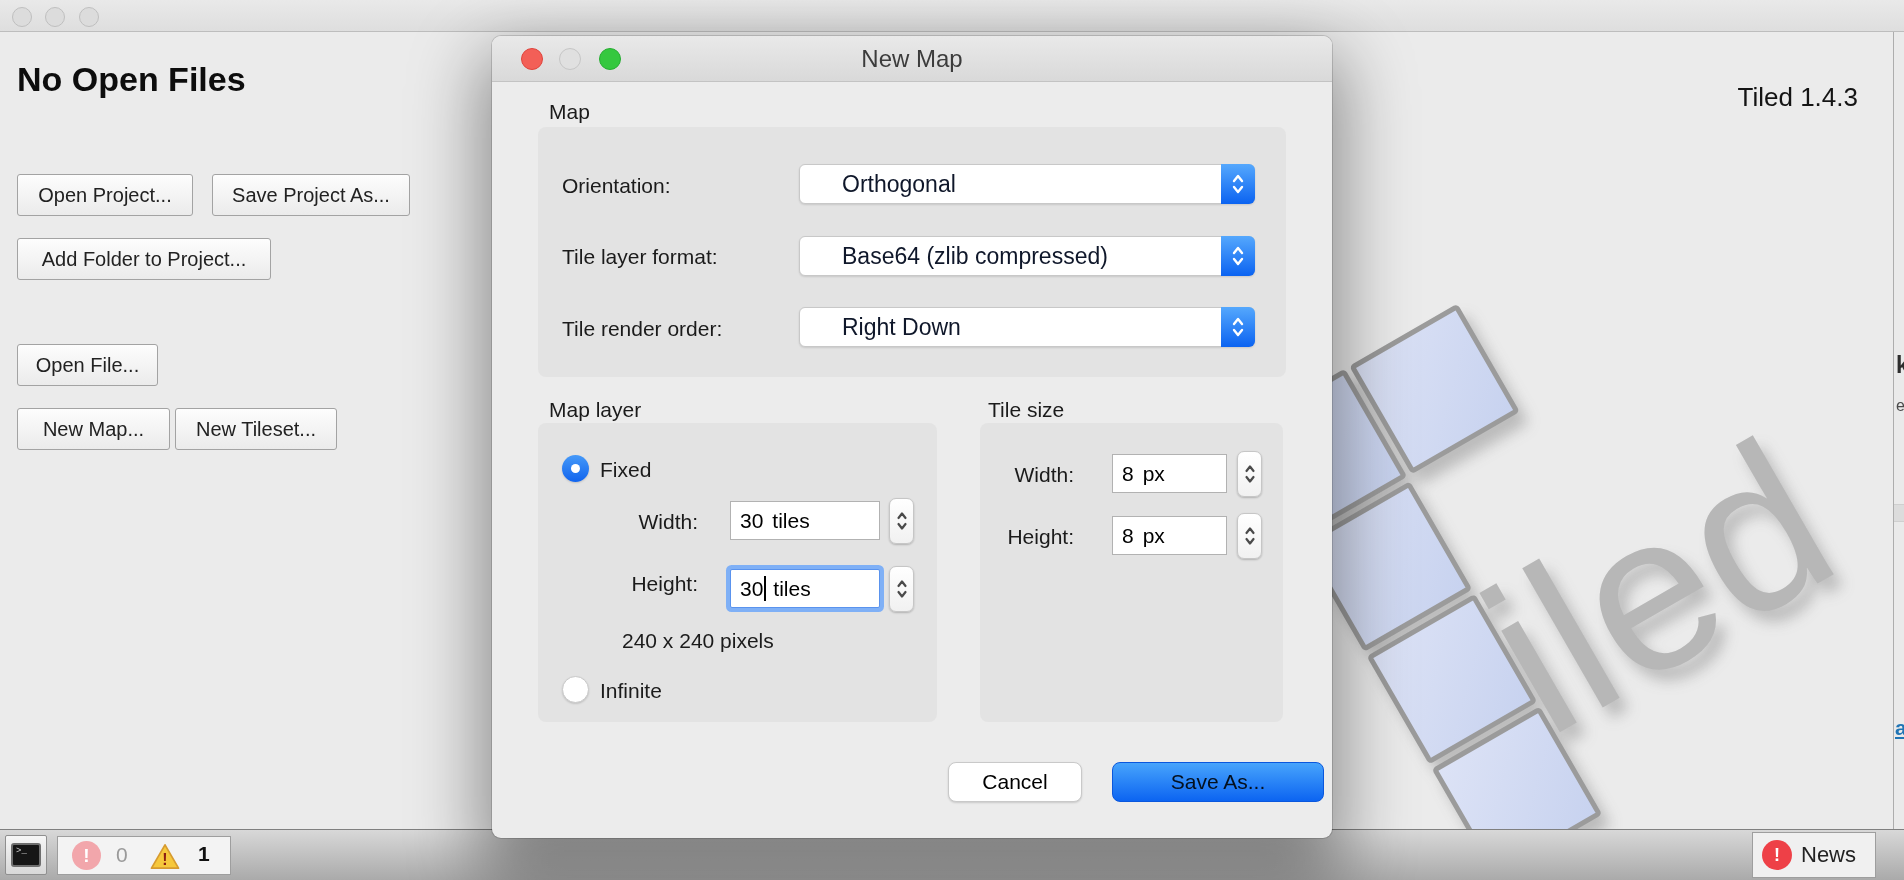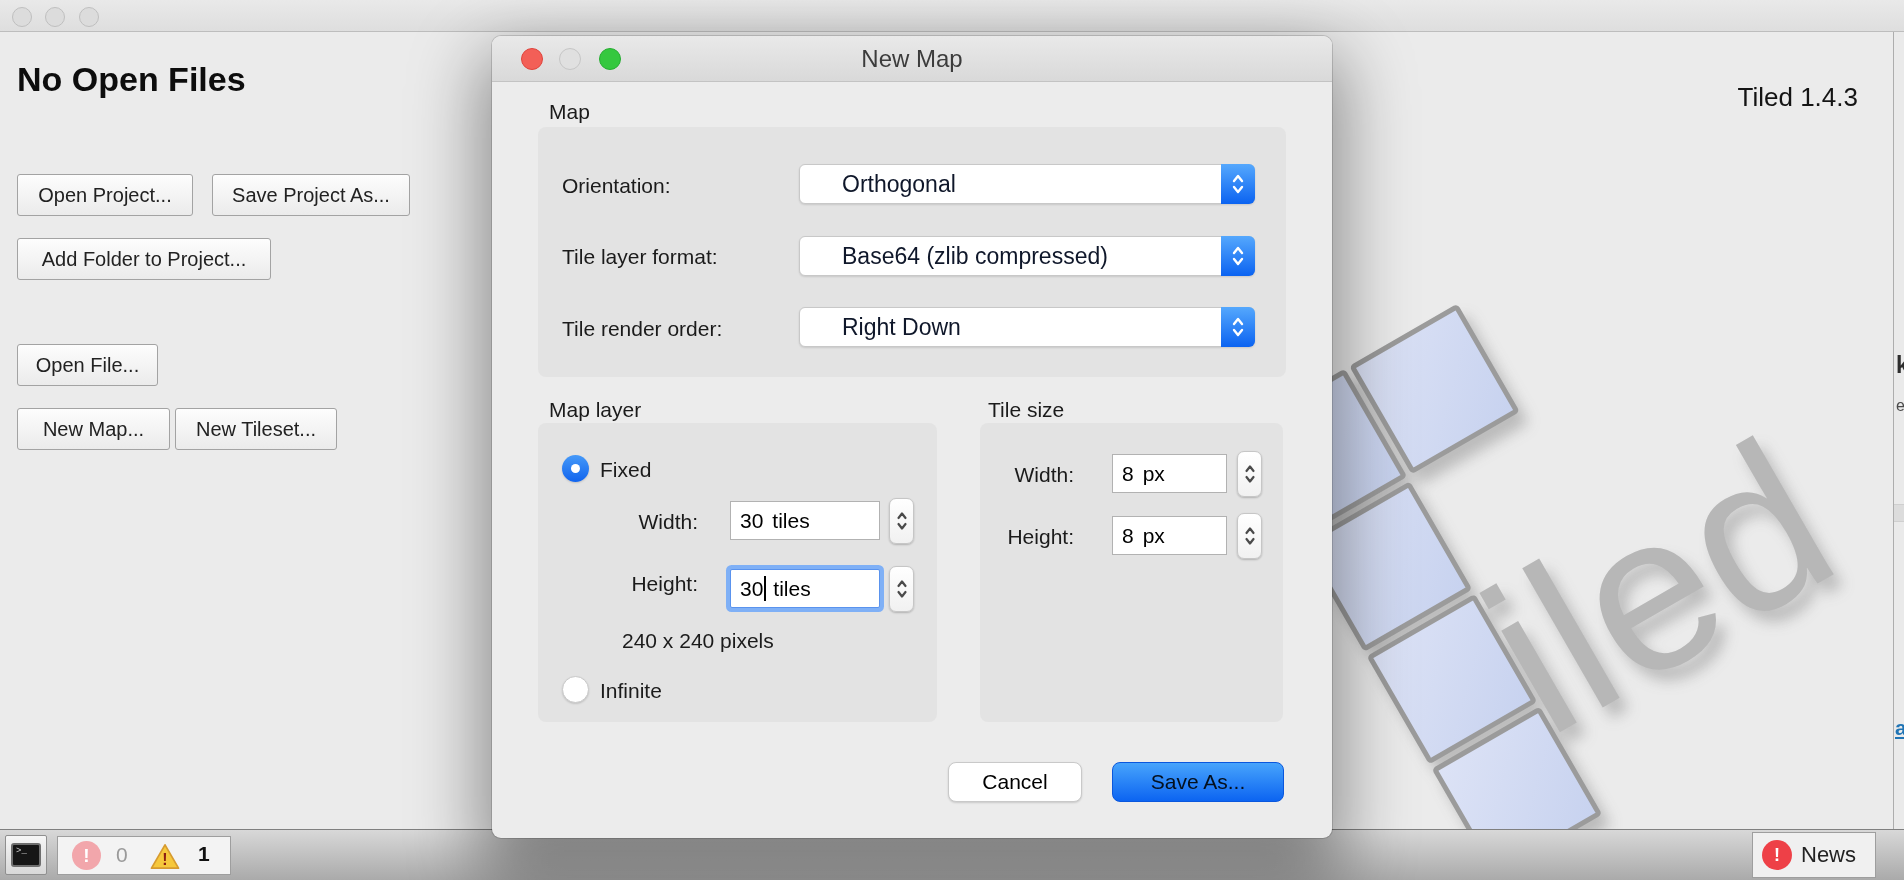--- a/index.html
+++ b/index.html
@@ -95,21 +95,21 @@
   .unit{margin-left:9px;}
   .caret{display:inline-block;width:2px;height:25px;background:#000;vertical-align:middle;
     margin:0 0 4px 1px;}
   .stepper{position:absolute;width:25px;height:46px;background:linear-gradient(#ffffff,#f1f1f1);
     border:1px solid #c6c6c6;border-radius:7px;box-sizing:border-box;
     box-shadow:0 1px 2px rgba(0,0,0,0.22);display:flex;align-items:center;justify-content:center;}
   .dlg-btn{position:absolute;height:40px;border-radius:8px;box-sizing:border-box;
     font-size:21px;display:flex;align-items:center;justify-content:center;}
   .btn-cancel{left:456px;top:726px;width:134px;background:#fff;border:1px solid #c9c9c9;
     box-shadow:0 1px 2px rgba(0,0,0,0.15);color:#000;}
-  .btn-saveas{left:620px;top:726px;width:172px;background:linear-gradient(#47a4fc,#0c64f1);
+  .btn-saveas{left:620px;top:726px;width:212px;background:linear-gradient(#47a4fc,#0c64f1);
     border:1px solid #0a57dd;color:#04101e;}
   .pixels-text{position:absolute;font-size:21px;color:#1b1b1b;}
 </style>
 </head>
 <body>
 
 <div class="titlebar">
   <div class="tl-circle" style="left:12px"></div>
   <div class="tl-circle" style="left:45px"></div>
   <div class="tl-circle" style="left:79px"></div>

